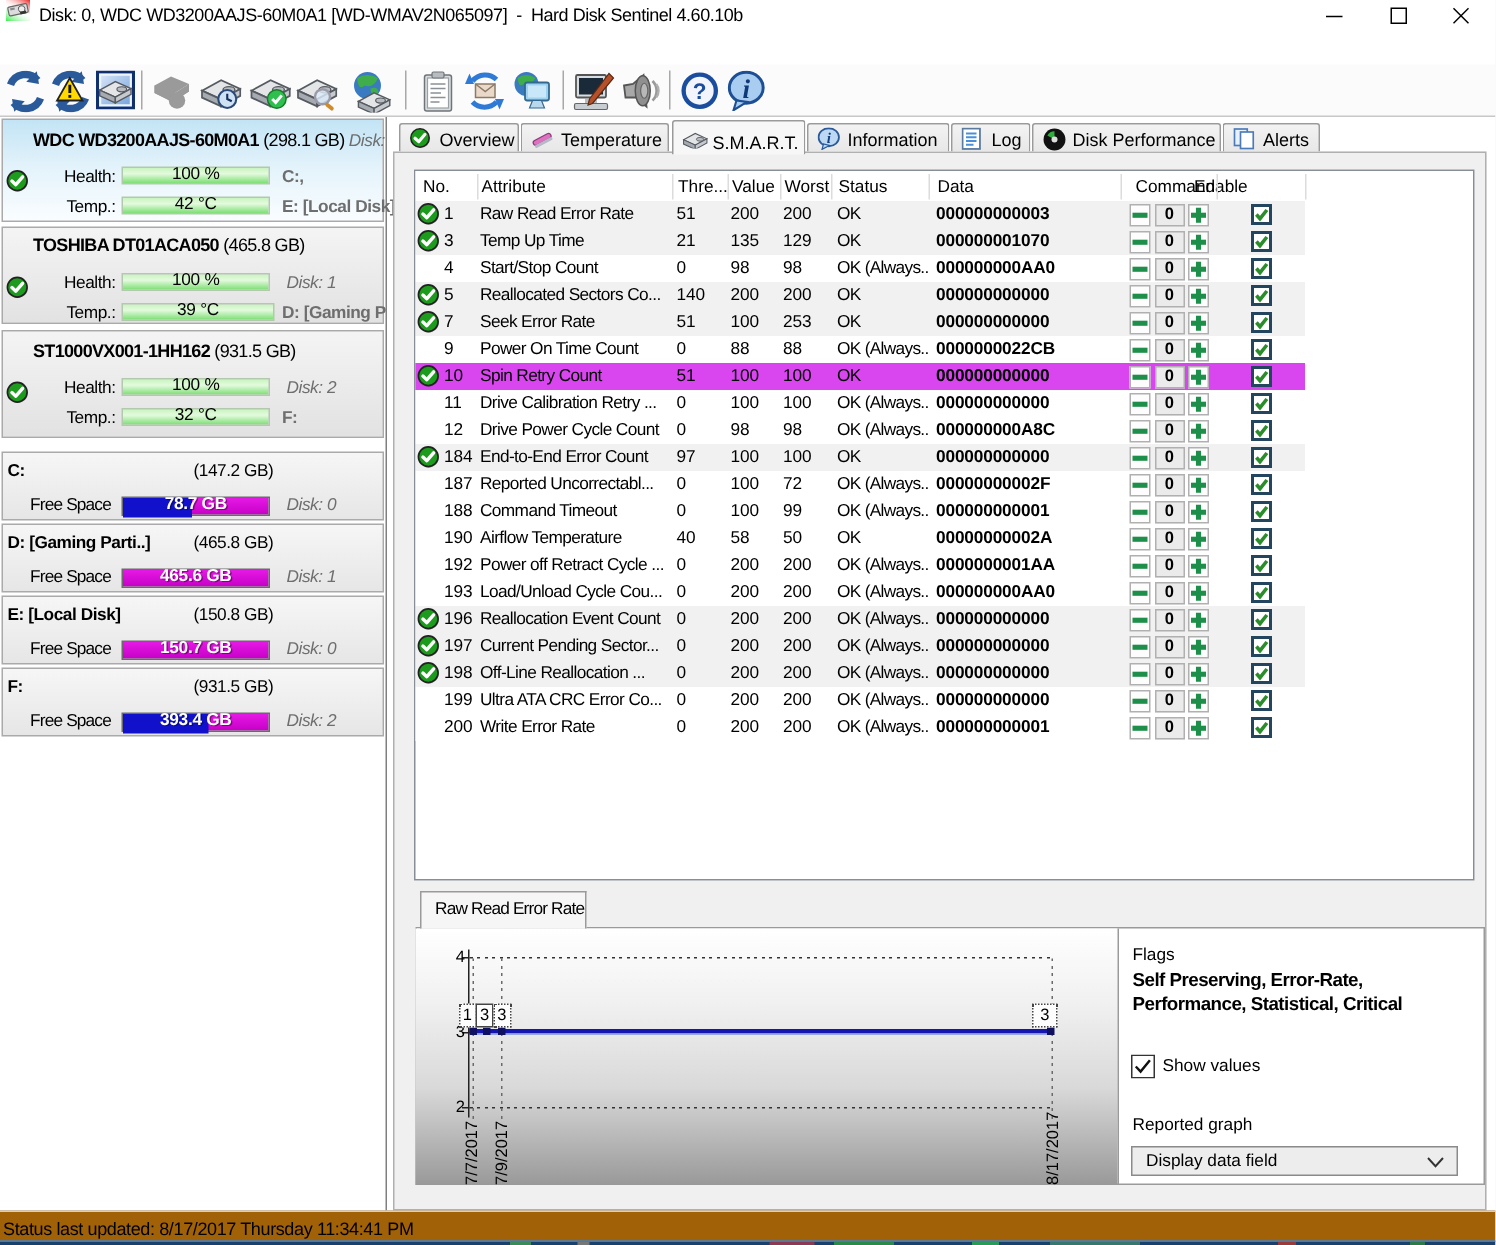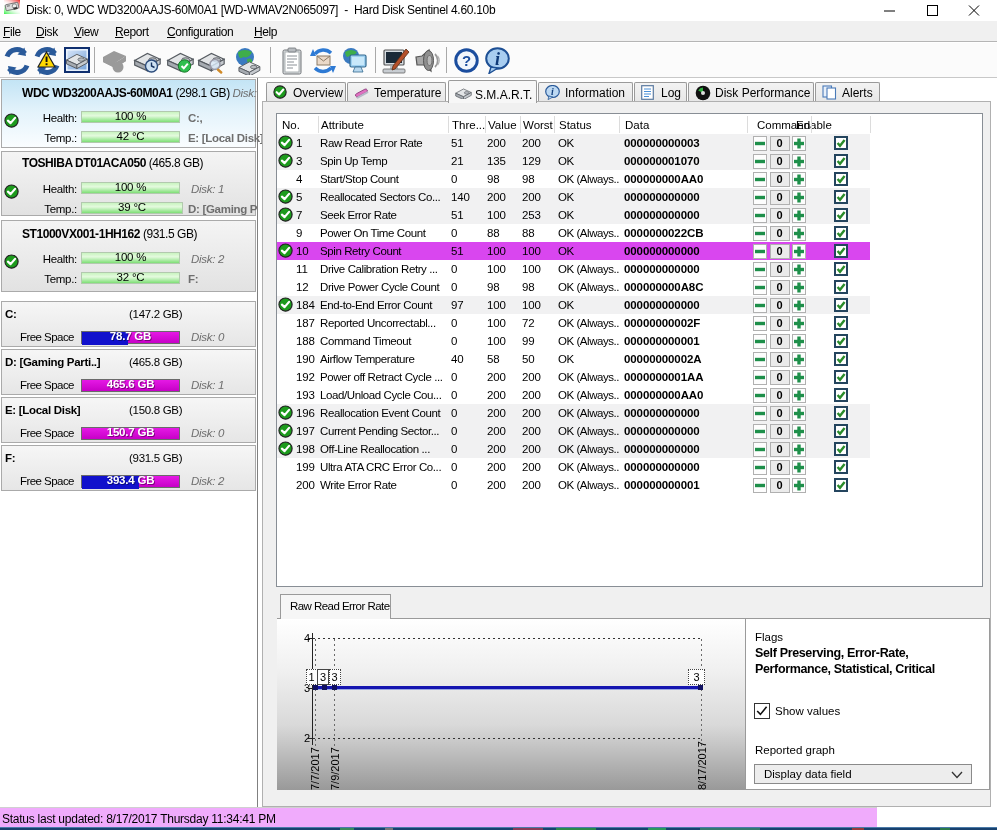--- a/index.html
+++ b/index.html
@@ -51,21 +51,21 @@
 #btab { position:absolute; left:280px; top:594px; width:111px; height:25px; background:#f6f6f6; border:1px solid #9a9a9a; border-bottom:none; z-index:4; font-size:11.5px; letter-spacing:-0.55px; white-space:nowrap; overflow:hidden; padding:5px 0 0 9px; }
 #bpanel { position:absolute; left:277px; top:618px; width:713px; height:172px; background:#fff; border:1px solid #9a9a9a; }
 #graphbg { position:absolute; left:277px; top:619px; width:469px; height:171px; background:linear-gradient(180deg,#ffffff 0%,#f0f0f0 30%,#d9d9d9 62%,#999999 100%); border-right:1px solid #9a9a9a; }
 .dashh { height:1px; background-image:repeating-linear-gradient(90deg,#333 0 2px,transparent 2px 5px); }
 .dashv { width:1px; background-image:repeating-linear-gradient(180deg,#6a6a6a 0 2px,transparent 2px 5px); }
 .glab { font-size:11px; text-align:right; }
 .vbox { top:669px; width:12px; height:15.5px; background:#fdfdfd; border:1px dotted #444; font-size:11px; text-align:center; line-height:14px; }
 .dlab { top:790px; width:50px; font-size:11px; line-height:12px; white-space:nowrap; transform:rotate(-90deg); transform-origin:0 0; }
 #flags { position:absolute; }
 
-#statusbar { position:absolute; left:0; top:807px; width:877px; height:20px; background:#f0abfc; border-top:1px solid #d0d0d0; }
+#statusbar { position:absolute; left:0; top:807px; width:997px; height:20px; background:#a16207; border-top:1px solid #d0d0d0; }
 #taskstrip { position:absolute; left:0; top:827px; width:997px; height:3px; background:#18416e; }
 .wbtn { position:absolute; top:0; width:45px; height:21px; }
 </style></head>
 <body>
 <div id="app">
 <div id="titlebar">
  <span class="abs" style="left:4px;top:0px"><svg width="16" height="14" viewBox="0 0 16 14">
           <defs>
             <linearGradient id="icr" x1="1" y1="0" x2="0" y2="1">
               <stop offset="0" stop-color="#ee2222"></stop>
@@ -90,28 +90,20 @@
  <span class="wbtn" style="left:867px"><svg width="45" height="21">
           <line x1="17" y1="11" x2="28" y2="11" stroke="#000" stroke-width="1"></line>
         </svg></span>
  <span class="wbtn" style="left:912px"><svg width="45" height="21">
           <rect x="15.5" y="5.5" width="10" height="10" fill="none" stroke="#000" stroke-width="1"></rect>
         </svg></span>
  <span class="wbtn" style="left:957px"><svg width="45" height="21">
           <line x1="12" y1="5.5" x2="22" y2="15.5" stroke="#000" stroke-width="1"></line>
           <line x1="22" y1="5.5" x2="12" y2="15.5" stroke="#000" stroke-width="1"></line>
         </svg></span>
-</div>
-<div id="menubar">
- <span class="mitem" style="left:3px"><u>F</u>ile</span>
- <span class="mitem" style="left:36px"><u>D</u>isk</span>
- <span class="mitem" style="left:74px"><u>V</u>iew</span>
- <span class="mitem" style="left:115px"><u>R</u>eport</span>
- <span class="mitem" style="left:167px"><u>C</u>onfiguration</span>
- <span class="mitem" style="left:254px"><u>H</u>elp</span>
 </div>
 <div id="toolbar">
 <span class="abs" style="left:3px;top:4px"><svg width="28" height="28" viewBox="0 0 28 28">
           <path d="M4 9.5 A 10.5 10.5 0 0 1 22 6.5" fill="none" stroke="#2a5a9a" stroke-width="5"></path>
           <path d="M24 18.5 A 10.5 10.5 0 0 1 6 21.5" fill="none" stroke="#2a5a9a" stroke-width="5"></path>
           <path d="M21.5 0.5 L23 9 L14.5 7.5 Z" fill="#2a5a9a"></path>
           <path d="M6.5 27.5 L5 19 L13.5 20.5 Z" fill="#2a5a9a"></path>
         </svg></span>
 <span class="abs" style="left:33px;top:4px"><svg width="28" height="28" viewBox="0 0 28 28">
           <path d="M4 9.5 A 10.5 10.5 0 0 1 22 6.5" fill="none" stroke="#2a5a9a" stroke-width="5"></path>
@@ -463,21 +455,21 @@
               <path d="M3.6 7 L6 9.8 L10.6 4" stroke="#2a8c2a" stroke-width="2.4" fill="none"></path>
             </svg></span>
         </div>
 <div class="trow" style="top:18px;background:#f1f1f2">
           <span class="abs" style="left:1px;top:1px"><svg width="15" height="15" viewBox="0 0 16 16">
               <circle cx="8.6" cy="8.6" r="7" fill="rgba(0,0,0,0.25)"></circle>
               <circle cx="8" cy="8" r="7" fill="#1d9b1d" stroke="#222" stroke-width="1.2"></circle>
               <path d="M4.2 8.2 L7 10.8 L11.8 5.2" stroke="#fff" stroke-width="2.4" fill="none" stroke-linecap="round" stroke-linejoin="round"></path>
             </svg></span>
           <span class="abs tno" style="left:19px">3</span>
-          <span class="abs tattr" style="left:43px">Spin Up Temp</span>
+          <span class="abs tattr" style="left:43px">Temp Up Time</span>
           <span class="abs" style="left:174px">21</span>
           <span class="abs" style="left:210px">135</span>
           <span class="abs" style="left:245px">129</span>
           <span class="abs tstat" style="left:281px">OK</span>
           <span class="abs tdata" style="left:347px">000000001070</span>
           <span class="offctl abs">
             <span class="obtn" style="left:0">
               <svg width="12" height="13" viewBox="0 0 12 13">
                 <rect x="1" y="4.8" width="10" height="3.4" fill="#1e8f4a"></rect>
               </svg>

